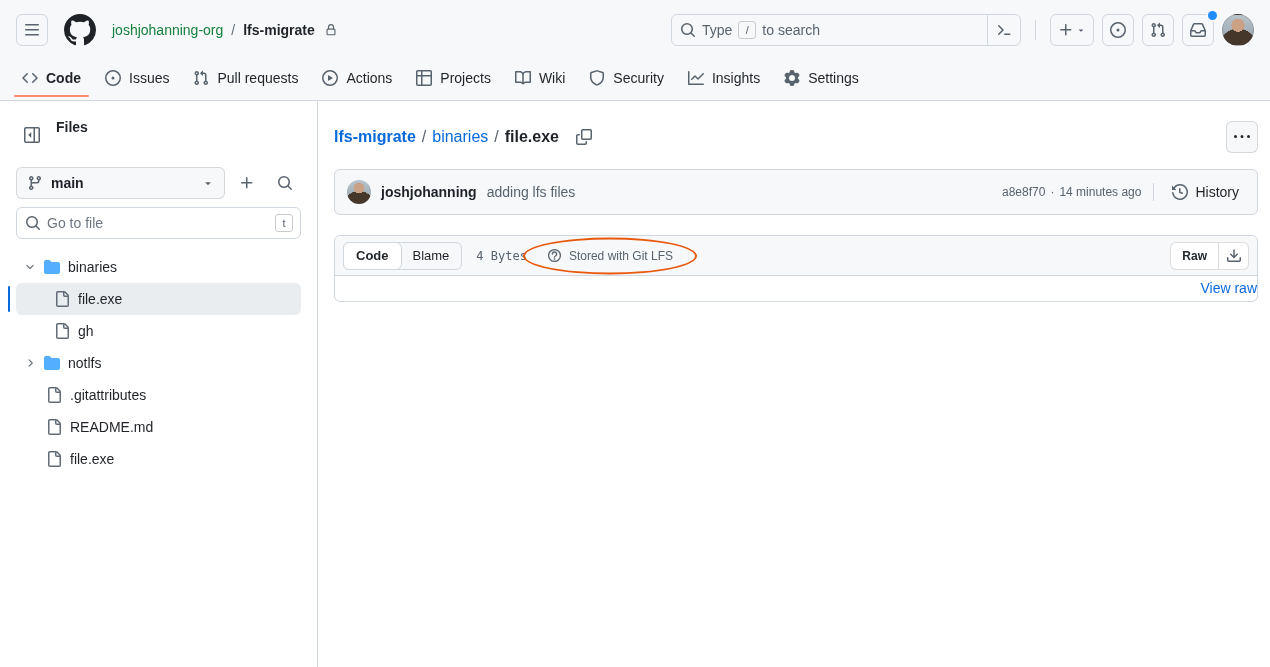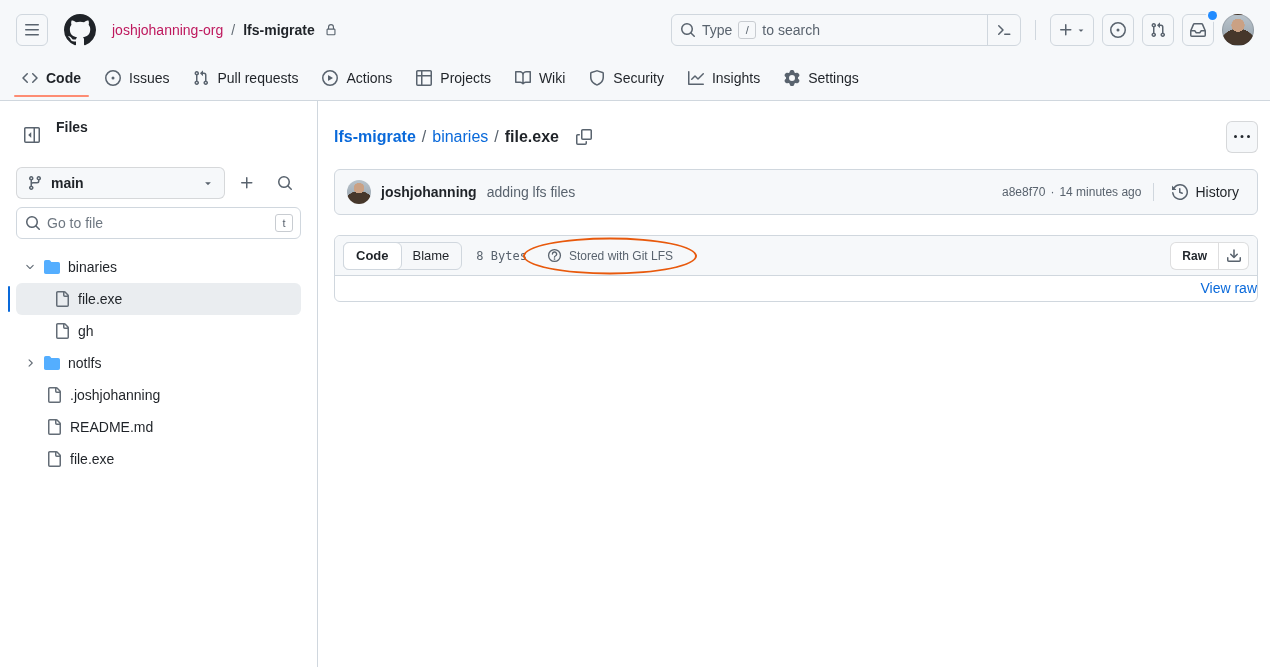--- a/index.html
+++ b/index.html
@@ -10,21 +10,21 @@
 
   
   .app-header{background:#f6f8fa;border-bottom:1px solid #d0d7de;height:101px}
   .header-top{display:flex;align-items:center;padding:14px 16px 10px;gap:8px}
   .icon-btn{display:flex;align-items:center;justify-content:center;width:32px;height:32px;
     border:1px solid #d0d7de;border-radius:6px;color:#59636e;background:transparent}
   .ghost-btn{display:flex;align-items:center;justify-content:center;width:32px;height:32px;
     border:none;border-radius:6px;color:#59636e}
   .gh-logo{color:#1f2328;display:flex;align-items:center;margin:0 8px 0 8px;cursor:pointer}
   .ctx{display:flex;align-items:center;gap:8px;white-space:nowrap}
-  .ctx-link{color:#be185d;cursor:pointer}
+  .ctx-link{color:#15803d;cursor:pointer}
   .ctx-sep{color:#656d76}
   .ctx-repo{font-weight:600;cursor:pointer}
   .lock{color:#59636e;display:flex;margin-left:2px}
   .header-right{margin-left:auto;display:flex;align-items:center;gap:8px}
   .search-box{display:flex;align-items:center;width:350px;height:32px;border:1px solid #d0d7de;
     border-radius:6px;color:#59636e;cursor:text;overflow:hidden}
   .search-ph{display:flex;align-items:center;gap:6px;padding-left:8px;font-size:14px}
   .kbd{display:inline-flex;align-items:center;justify-content:center;min-width:18px;height:18px;
     border:1px solid #c8ccd1;border-radius:3px;font-size:11px;color:#59636e;padding:0 4px;background:transparent}
   .cmd-slot{margin-left:auto;width:33px;height:100%;border-left:1px solid #d0d7de;display:flex;
@@ -352,21 +352,21 @@
         </span>
         <span>notlfs</span>
       </div>
 
       <div class="tree-row indent-root">
         <span class="t-icon t-file">
           <svg class="octicon" width="16" height="16" viewBox="0 0 16 16">
               <path d="M2 1.75C2 .784 2.784 0 3.75 0h6.586c.464 0 .909.184 1.237.513l2.914 2.914c.329.328.513.773.513 1.237v9.586A1.75 1.75 0 0 1 13.25 16h-9.5A1.75 1.75 0 0 1 2 14.25Zm1.75-.25a.25.25 0 0 0-.25.25v12.5c0 .138.112.25.25.25h9.5a.25.25 0 0 0 .25-.25V6h-2.75A1.75 1.75 0 0 1 9 4.25V1.5Zm6.75.062V4.25c0 .138.112.25.25.25h2.688l-.011-.013-2.914-2.914Z"></path>
             </svg>
         </span>
-        <span>.joshjohanning</span>
+        <span>.gitattributes</span>
       </div>
 
       <div class="tree-row indent-root">
         <span class="t-icon t-file">
           <svg class="octicon" width="16" height="16" viewBox="0 0 16 16">
               <path d="M2 1.75C2 .784 2.784 0 3.75 0h6.586c.464 0 .909.184 1.237.513l2.914 2.914c.329.328.513.773.513 1.237v9.586A1.75 1.75 0 0 1 13.25 16h-9.5A1.75 1.75 0 0 1 2 14.25Zm1.75-.25a.25.25 0 0 0-.25.25v12.5c0 .138.112.25.25.25h9.5a.25.25 0 0 0 .25-.25V6h-2.75A1.75 1.75 0 0 1 9 4.25V1.5Zm6.75.062V4.25c0 .138.112.25.25.25h2.688l-.011-.013-2.914-2.914Z"></path>
             </svg>
         </span>
         <span>README.md</span>
       </div>
@@ -423,21 +423,21 @@
         </button>
       </div>
     </div>
 
     <div class="file-box">
       <div class="file-toolbar">
         <div class="seg">
           <button class="seg-btn active">Code</button>
           <button class="seg-btn">Blame</button>
         </div>
-        <span class="size-label">8 Bytes</span>
+        <span class="size-label">4 Bytes</span>
         <span class="lfs-note">
           <span class="lfs-ellipse"></span>
           <svg class="octicon" width="15" height="15" viewBox="0 0 16 16">
               <circle cx="8" cy="8" r="6.3" fill="none" stroke="currentColor" stroke-width="1.4"></circle>
               <path d="M5.75 6.5a2.25 2.25 0 1 1 3.17 2.053c-.45.206-.92.599-.92 1.097v.1" fill="none" stroke="currentColor" stroke-width="1.4" stroke-linecap="round"></path>
               <circle cx="8" cy="11.7" r=".9" stroke="none"></circle>
             </svg>
           <span>Stored with Git LFS</span>
         </span>
         <div class="tb-right">

